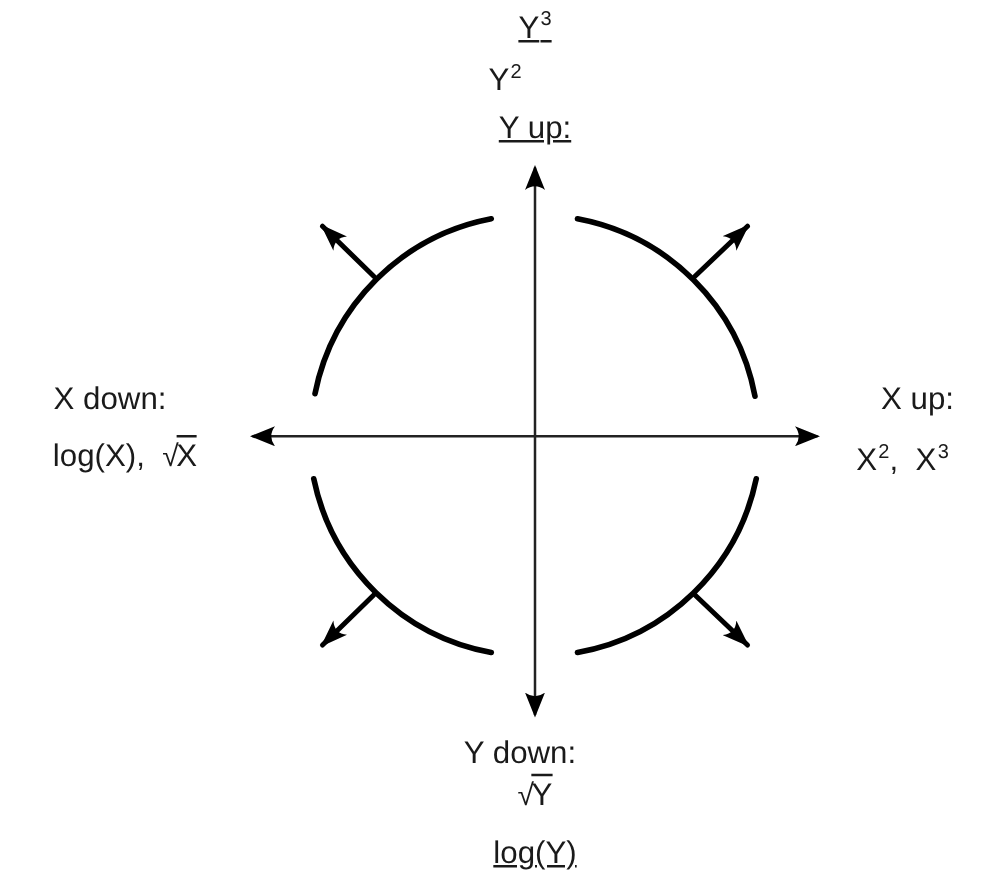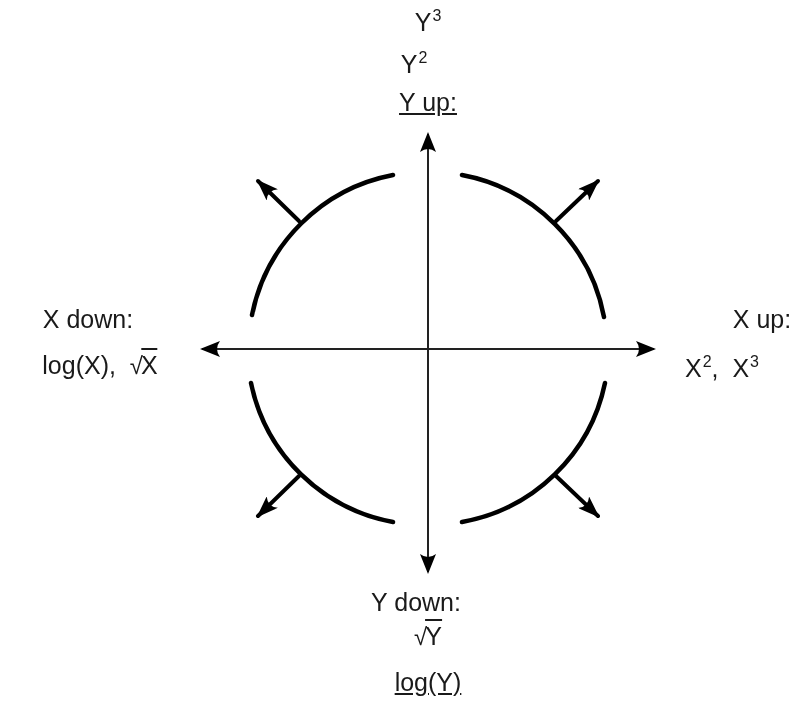--- a/index.html
+++ b/index.html
@@ -44,37 +44,37 @@
   </g>
 
   <g stroke="#000" stroke-width="4" stroke-linecap="round">
     <line x1="299" y1="221" x2="258" y2="181" marker-end="url(#ah2)"></line>
     <line x1="556" y1="221" x2="598" y2="181" marker-end="url(#ah2)"></line>
     <line x1="299" y1="476" x2="258" y2="516" marker-end="url(#ah2)"></line>
     <line x1="556" y1="476" x2="598" y2="516" marker-end="url(#ah2)"></line>
   </g>
 </svg>
 
-<div class="lbl" style="left:428px; top:10px;">
+<div class="lbl" style="left:428px; top:10px;text-decoration:underline;">
   <span>Y</span><sup>3</sup>
 </div>
-<div class="lbl" style="left:414px; top:52px;">
+<div class="lbl" style="left:404px; top:52px;">
   <span>Y</span><sup>2</sup>
 </div>
 <div class="lbl" style="left:428px; top:90px;text-decoration:underline;">Y up:</div>
 
 <div class="lbl" style="left:416px; top:590px;">Y down:</div>
 <div class="lbl" style="left:428px; top:624px;">
   <span class="sqrt"><span class="rad">√</span><span class="ov">Y</span></span>
 </div>
 <div class="lbl" style="left:428px; top:670px;text-decoration:underline;">log(Y)</div>
 
 <div class="lbl" style="left:88px; top:307px;">X down:</div>
 <div class="lbl" style="left:100px; top:353px;">
   <span>log(X),</span>&nbsp;
   <span class="sqrt"><span class="rad">√</span><span class="ov">X</span></span>
 </div>
 
-<div class="lbl" style="left:762px; top:307px;">X up:</div>
+<div class="lbl" style="left:734px; top:307px;">X up:</div>
 <div class="lbl" style="left:722px; top:356px;">
   <span>X</span><sup>2</sup><span>,</span>&nbsp;
   <span>X</span><sup>3</sup>
 </div>
 
 </body></html>

